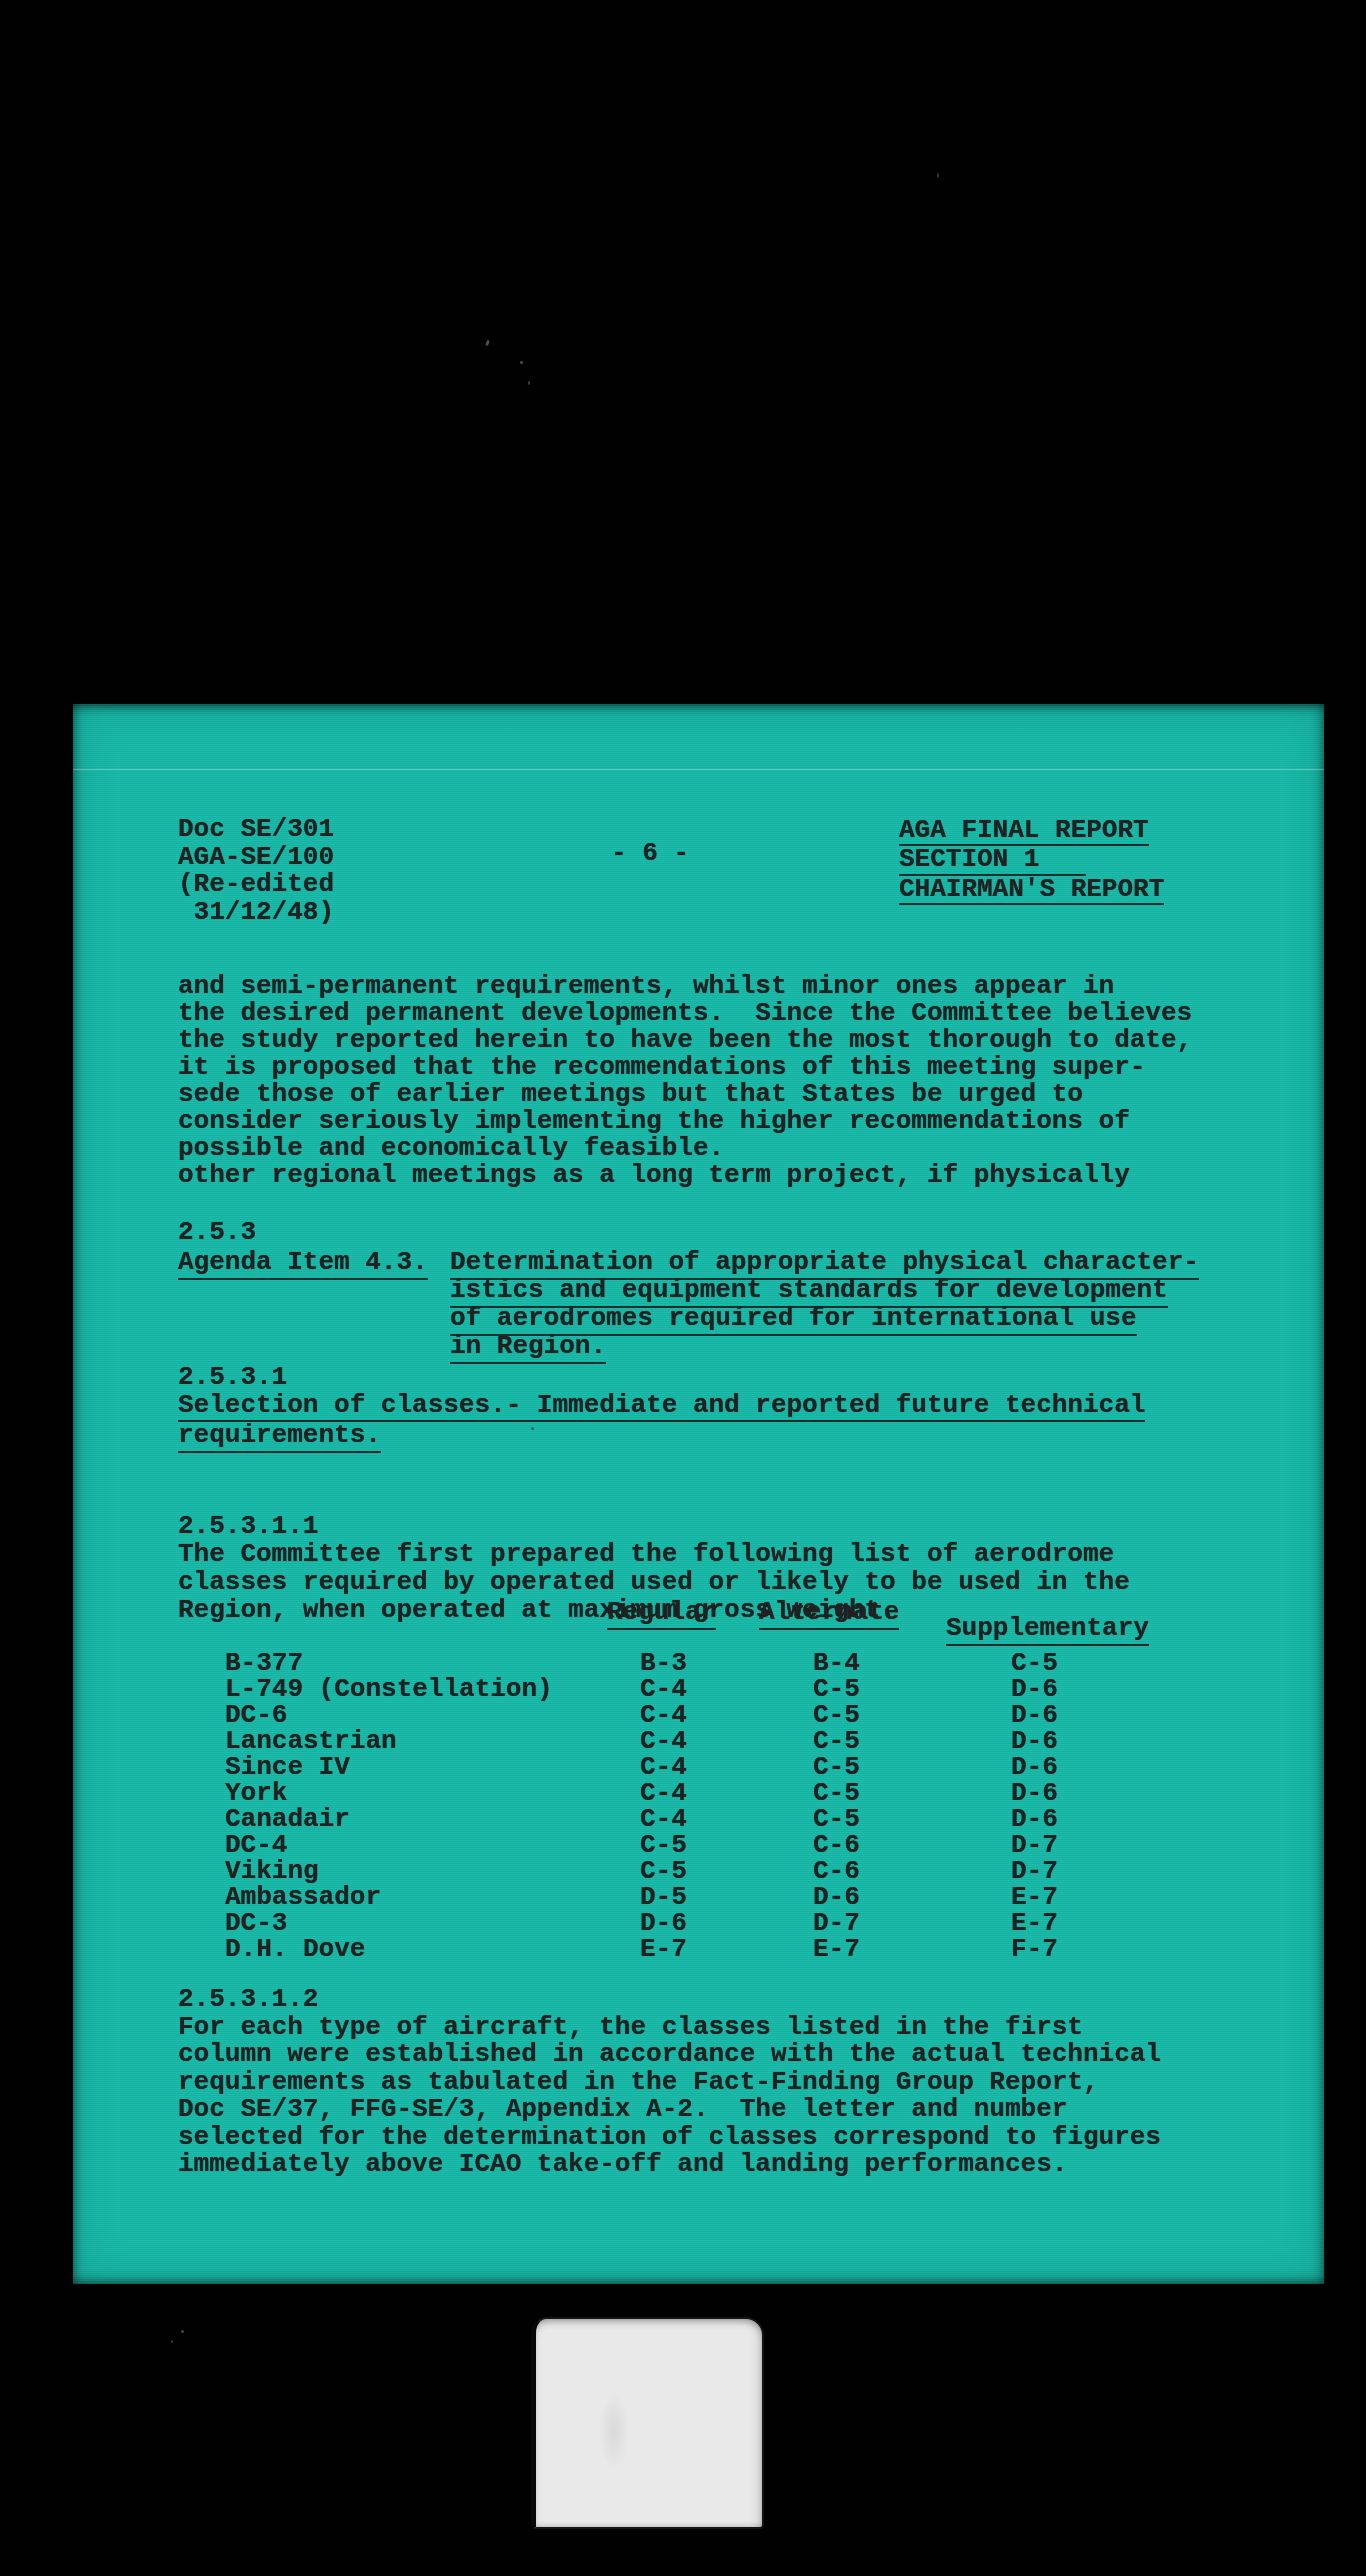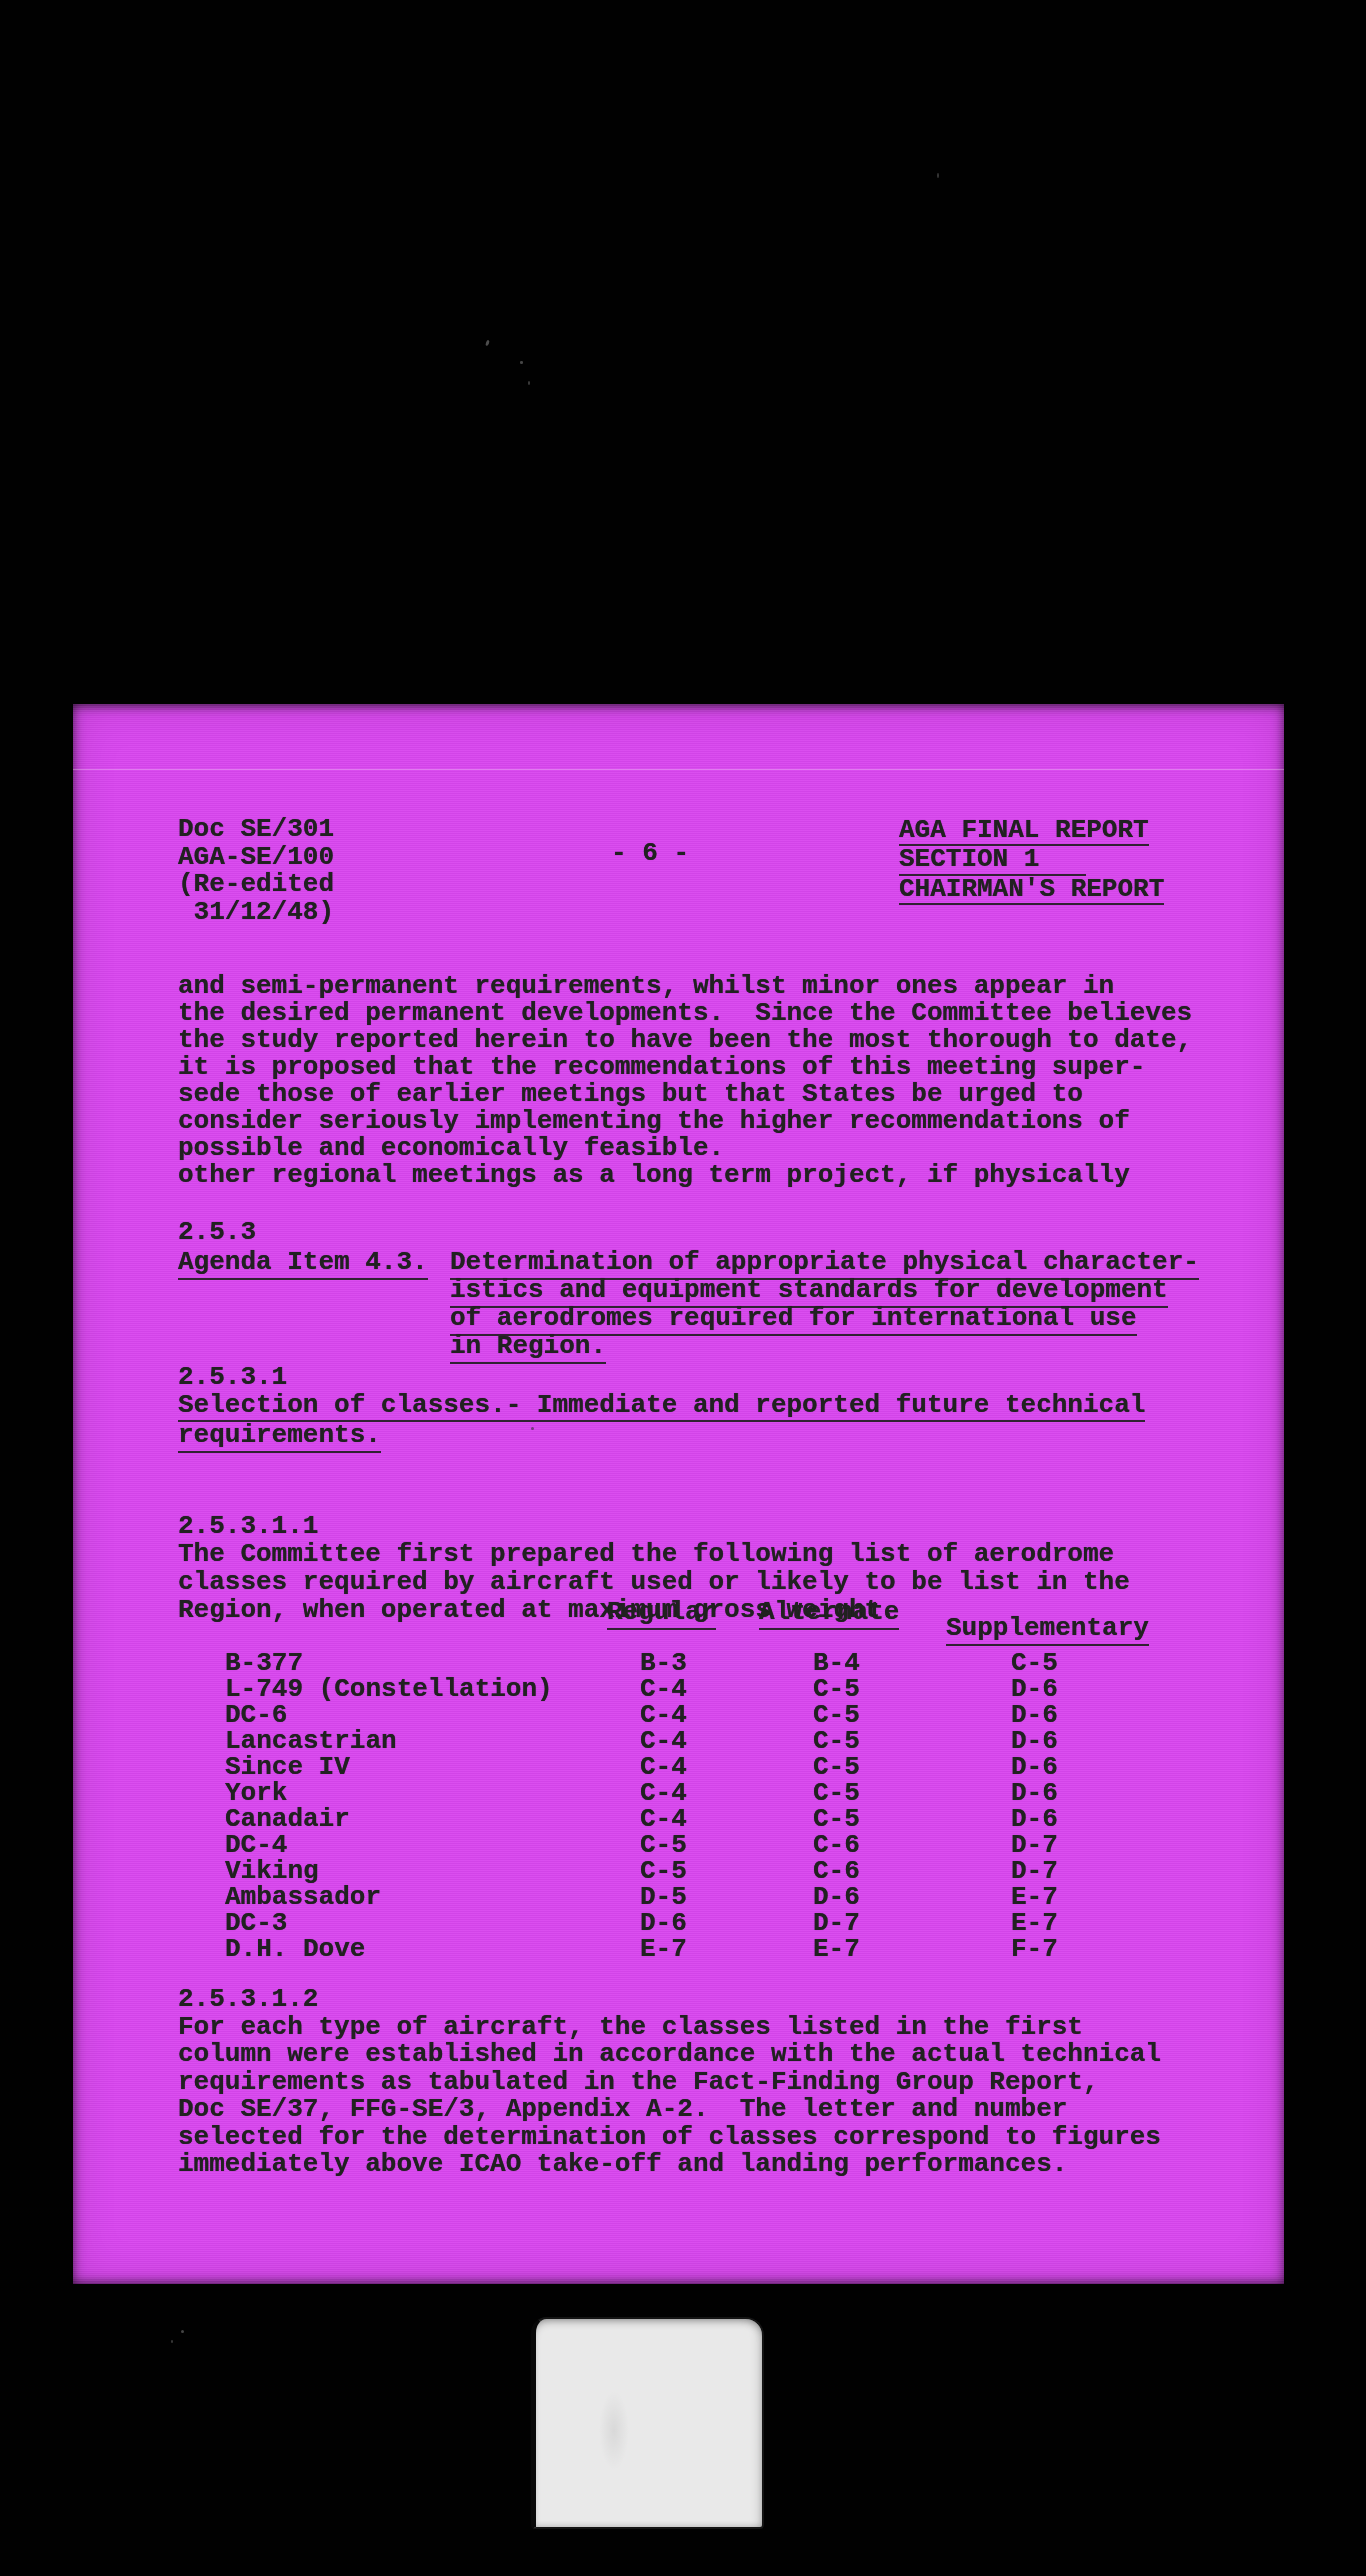--- a/index.html
+++ b/index.html
@@ -4,30 +4,31 @@
 <style>
   html,body{margin:0;padding:0;background:#010101;}
   body{position:relative;width:1367px;height:2576px;overflow:hidden;}
 
   
   .speck{position:absolute;background:#9a9a9a;border-radius:50%;}
 
   
   .page{
     position:absolute;left:73px;top:704px;width:1211px;height:1580px;
-    background:#d946ef;
+    background:#14b8a6;
     box-shadow:
       inset 0 0 46px rgba(0,0,0,.14),
       inset 0 7.9px 10.5px -5.9px rgba(0,0,0,.65),
       inset 0 -7.9px 10.5px -5.9px rgba(0,0,0,.55),
       inset 7.9px 0 11.8px -6.5px rgba(0,0,0,.38),
       inset -7.9px 0 11.8px -6.5px rgba(0,0,0,.38);
     font-family:"Liberation Mono","DejaVu Sans Mono",monospace;
     font-size:26px;font-weight:700;color:#212121;
     text-shadow:0 0 0.7px rgba(25,25,25,.55),0.3px 0.3px 0.3px rgba(25,25,25,.3);
+    padding-left:40px;
   }
   .page::before{ 
     content:"";position:absolute;inset:0;pointer-events:none;
     background:repeating-linear-gradient(180deg,
       rgba(255,255,255,.045) 0 0.7px, rgba(0,0,0,0) 0.7px 1.3px, rgba(0,0,0,.03) 1.3px 2px);
   }
   .scan-streak{position:absolute;left:0;right:0;top:65px;height:1.3px;
     background:rgba(255,255,255,.38);opacity:.8;}
   .artifact-dot{position:absolute;left:458px;top:723px;width:3.3px;height:3.3px;
     border-radius:50%;background:rgba(40,40,40,.55);}
@@ -131,21 +132,21 @@
 
   <div class="block lh42" style="top:660px;">
     <div class="line">2.5.3.1</div>
     <div class="line"><span class="u">Selection of classes.- Immediate and reported future technical</span></div>
     <div class="line"><span class="u">requirements.</span></div>
   </div>
 
   <div class="block lh43" style="top:763px;margin-top:45px;">
     <div class="line">2.5.3.1.1</div>
     <div class="line">The Committee first prepared the following list of aerodrome</div>
-    <div class="line">classes required by aircraft used or likely to be list in the</div>
+    <div class="line">classes required by operated used or likely to be used in the</div>
     <div class="line">Region, when operated at maximum gross weight.</div>
   </div>
 
   <div class="thead" style="top:893px;">
     <span class="th th-reg"><span class="u">Regular</span></span>
     <span class="th th-alt"><span class="u">Alternate</span></span>
     <span class="th th-sup"><span class="u">Supplementary</span></span>
   </div>
 
   <div class="tbody" style="top:944px;">

